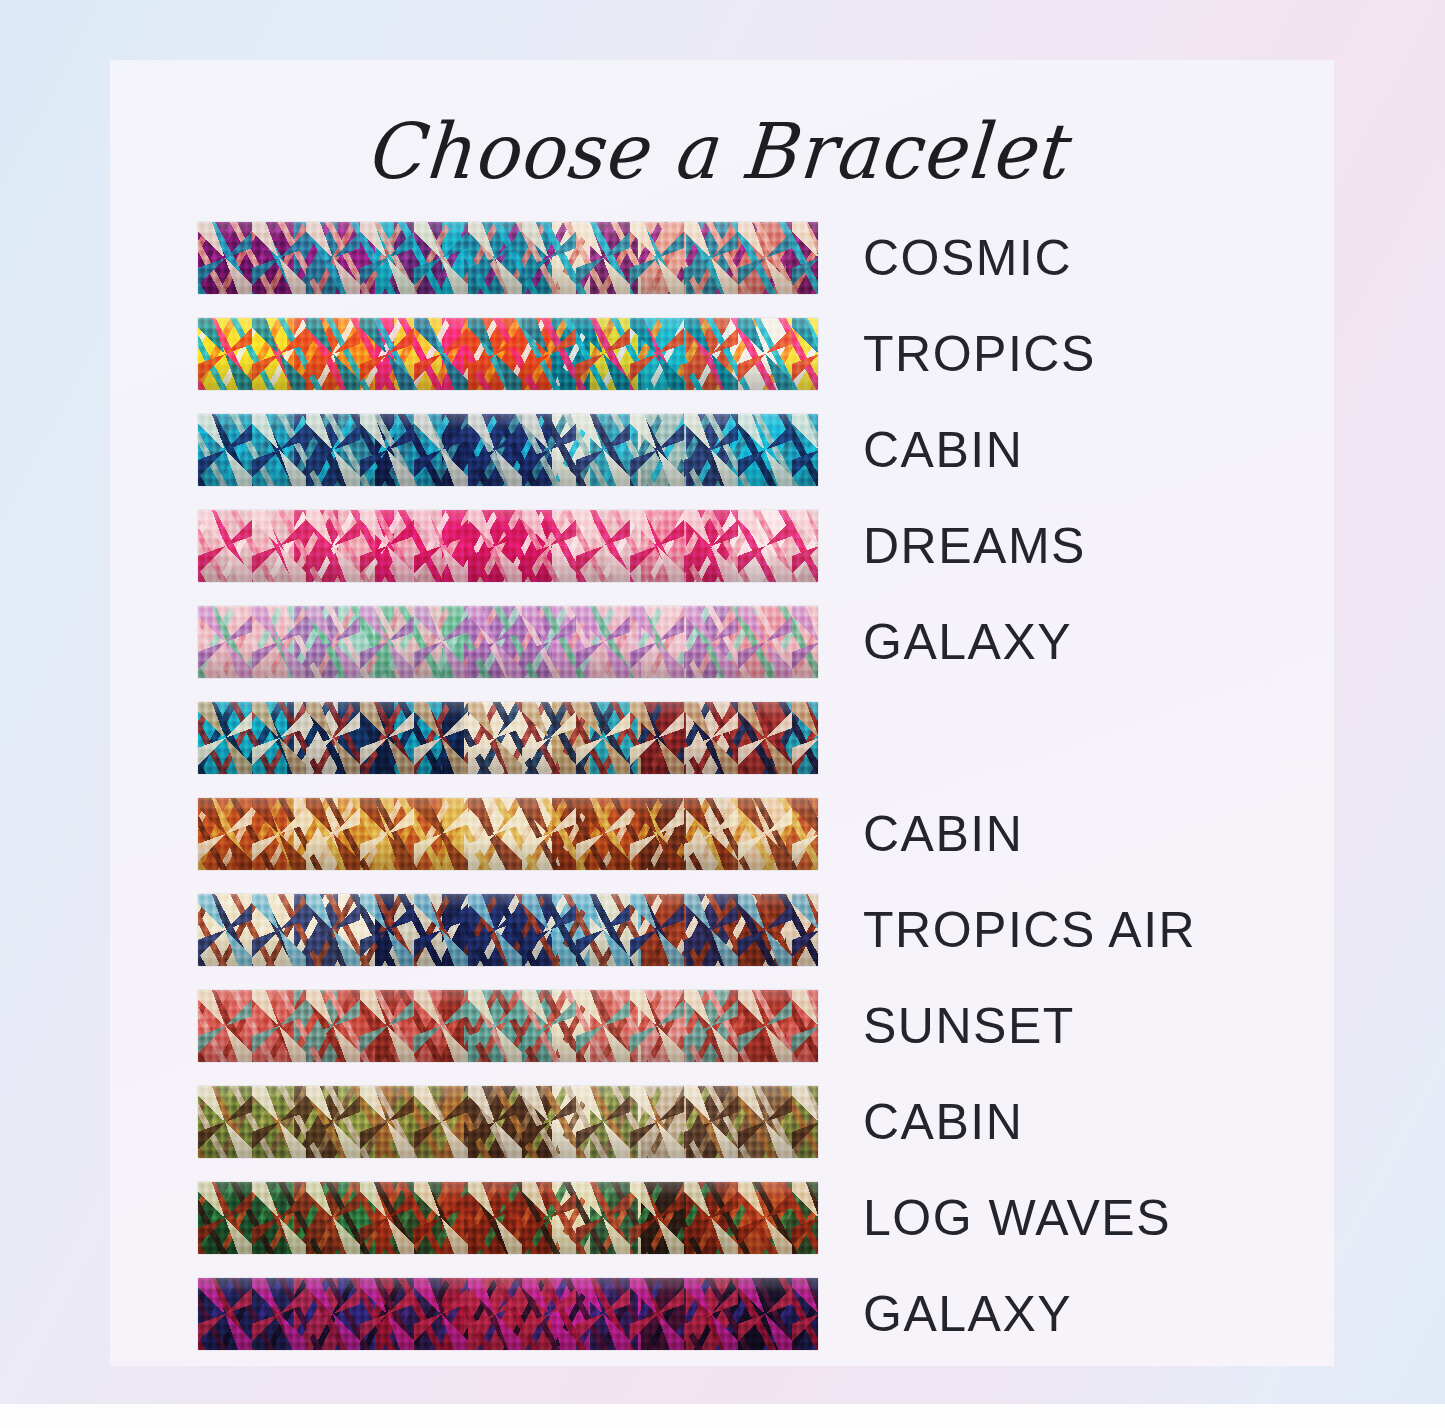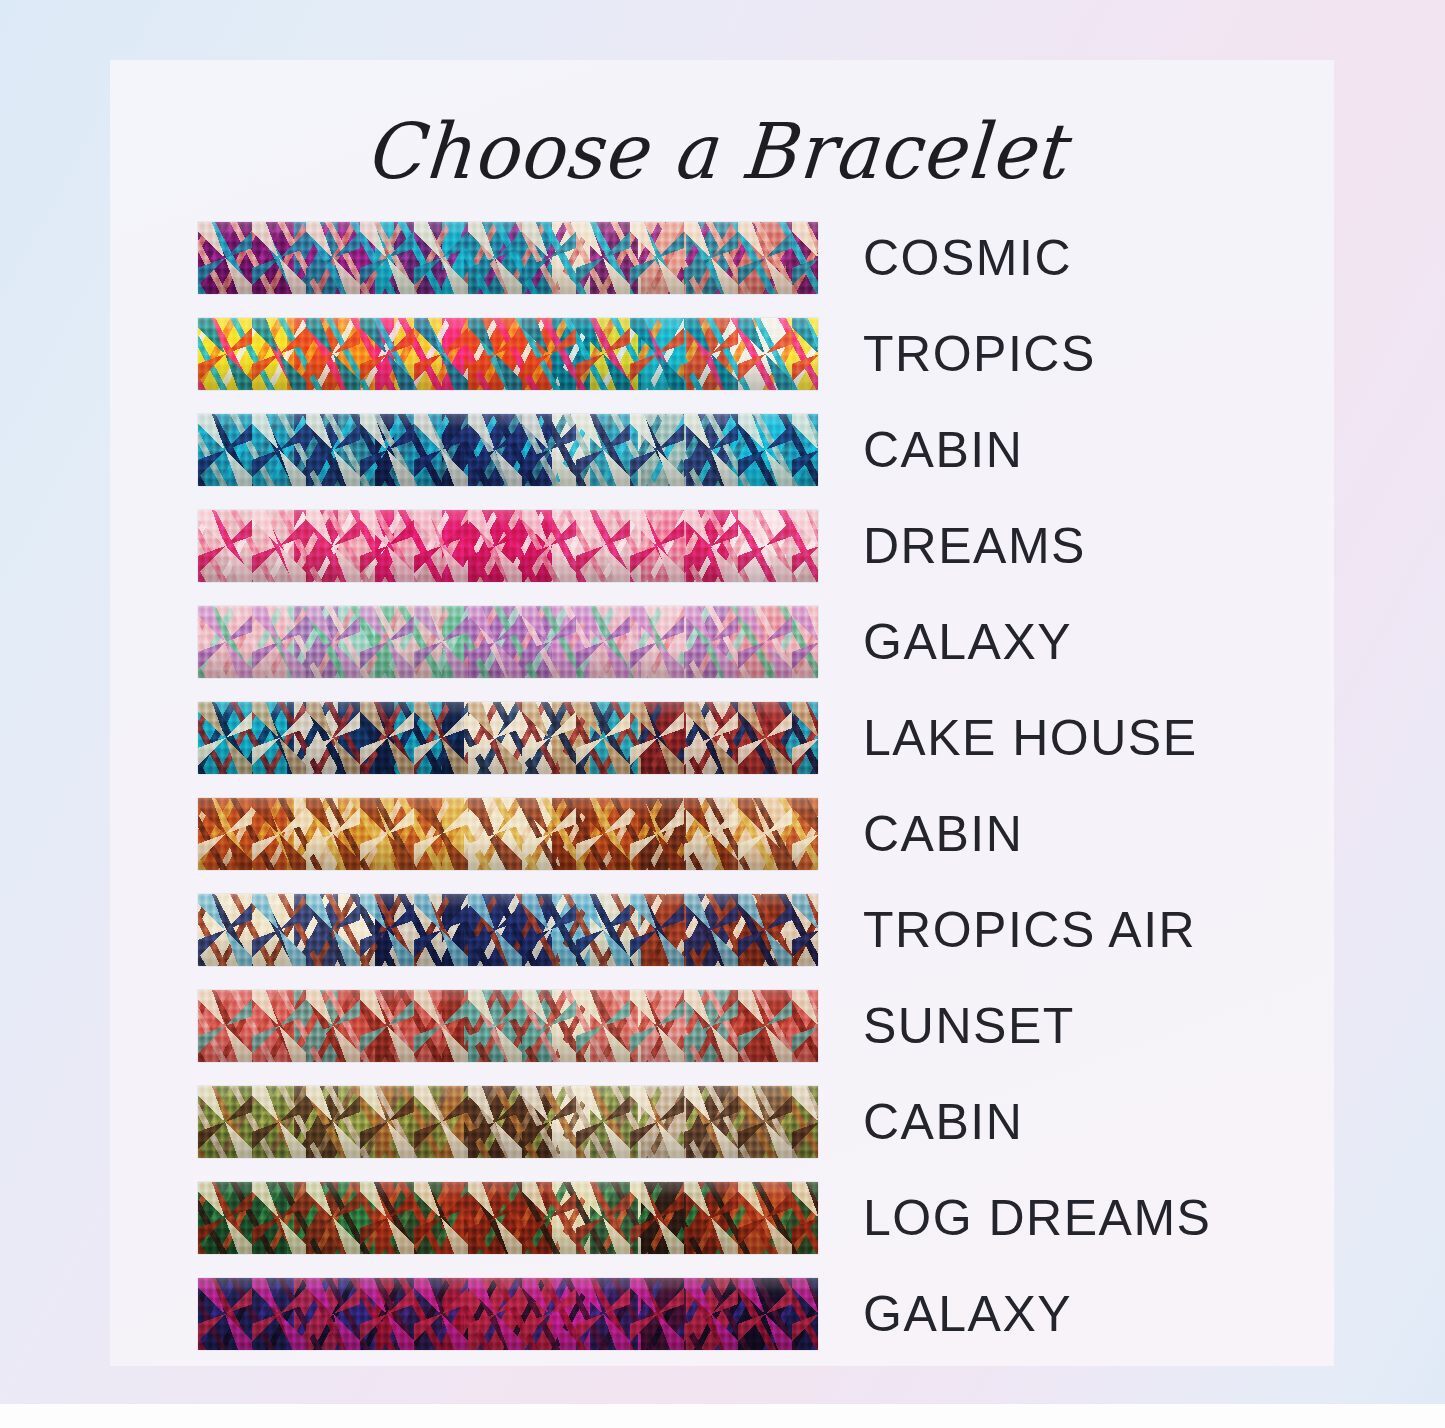--- a/index.html
+++ b/index.html
@@ -196,21 +196,20 @@
           </div>
           <div class="label">GALAXY</div>
         </div>
         <div class="row">
           <div class="swatch">
             <div class="base" style="background: linear-gradient(90deg, rgb(20, 162, 189) 0%, rgb(20, 162, 189) 14.29%, rgb(17, 48, 94) 14.29%, rgb(17, 48, 94) 28.57%, rgb(14, 30, 66) 28.57%, rgb(14, 30, 66) 42.86%, rgb(236, 224, 201) 42.86%, rgb(236, 224, 201) 57.14%, rgb(196, 162, 118) 57.14%, rgb(196, 162, 118) 71.43%, rgb(124, 31, 34) 71.43%, rgb(124, 31, 34) 85.71%, rgb(158, 47, 44) 85.71%, rgb(158, 47, 44) 100%);"></div>
             <div class="motif" style="background-image: repeating-conic-gradient(from 45deg, rgb(236, 224, 201) 0deg, rgb(236, 224, 201) 25deg, transparent 25deg, transparent 90deg, rgb(196, 162, 118) 90deg, rgb(196, 162, 118) 115deg, transparent 115deg, transparent 180deg, rgb(236, 224, 201) 180deg, rgb(236, 224, 201) 205deg, transparent 205deg, transparent 270deg, rgb(196, 162, 118) 270deg, rgb(196, 162, 118) 295deg, transparent 295deg, transparent 360deg), repeating-linear-gradient(62deg, rgb(14, 30, 66) 0px, rgb(14, 30, 66) 7px, transparent 7px, transparent 20px, rgb(124, 31, 34) 20px, rgb(124, 31, 34) 26px, transparent 26px, transparent 42px), repeating-linear-gradient(-62deg, rgb(17, 48, 94) 0px, rgb(17, 48, 94) 7px, transparent 7px, transparent 20px, rgb(158, 47, 44) 20px, rgb(158, 47, 44) 26px, transparent 26px, transparent 42px), repeating-linear-gradient(90deg, rgb(20, 162, 189) 0px, rgb(20, 162, 189) 48px, transparent 48px, transparent 96px, rgb(236, 224, 201) 96px, rgb(236, 224, 201) 140px, transparent 140px, transparent 196px); background-size: 54px 72px, auto, auto, auto; opacity: 0.88;"></div>
             <div class="grain"></div>
             <div class="shade"></div>
           </div>
-          <div class="label">LAKE HOUSE</div>
         </div>
         <div class="row">
           <div class="swatch">
             <div class="base" style="background: linear-gradient(90deg, rgb(189, 74, 28) 0%, rgb(189, 74, 28) 14.29%, rgb(212, 136, 42) 14.29%, rgb(212, 136, 42) 28.57%, rgb(224, 178, 75) 28.57%, rgb(224, 178, 75) 42.86%, rgb(239, 227, 196) 42.86%, rgb(239, 227, 196) 57.14%, rgb(141, 52, 22) 57.14%, rgb(141, 52, 22) 71.43%, rgb(109, 44, 24) 71.43%, rgb(109, 44, 24) 85.71%, rgb(233, 201, 162) 85.71%, rgb(233, 201, 162) 100%);"></div>
             <div class="motif" style="background-image: repeating-conic-gradient(from 45deg, rgb(239, 227, 196) 0deg, rgb(239, 227, 196) 25deg, transparent 25deg, transparent 90deg, rgb(141, 52, 22) 90deg, rgb(141, 52, 22) 115deg, transparent 115deg, transparent 180deg, rgb(239, 227, 196) 180deg, rgb(239, 227, 196) 205deg, transparent 205deg, transparent 270deg, rgb(141, 52, 22) 270deg, rgb(141, 52, 22) 295deg, transparent 295deg, transparent 360deg), repeating-linear-gradient(62deg, rgb(224, 178, 75) 0px, rgb(224, 178, 75) 7px, transparent 7px, transparent 20px, rgb(109, 44, 24) 20px, rgb(109, 44, 24) 26px, transparent 26px, transparent 42px), repeating-linear-gradient(-62deg, rgb(212, 136, 42) 0px, rgb(212, 136, 42) 7px, transparent 7px, transparent 20px, rgb(233, 201, 162) 20px, rgb(233, 201, 162) 26px, transparent 26px, transparent 42px), repeating-linear-gradient(90deg, rgb(189, 74, 28) 0px, rgb(189, 74, 28) 48px, transparent 48px, transparent 96px, rgb(239, 227, 196) 96px, rgb(239, 227, 196) 140px, transparent 140px, transparent 196px); background-size: 54px 72px, auto, auto, auto; opacity: 0.88;"></div>
             <div class="grain"></div>
             <div class="shade"></div>
           </div>
           <div class="label">CABIN</div>
         </div>
@@ -241,21 +240,21 @@
           </div>
           <div class="label">CABIN</div>
         </div>
         <div class="row">
           <div class="swatch">
             <div class="base" style="background: linear-gradient(90deg, rgb(27, 74, 40) 0%, rgb(27, 74, 40) 14.29%, rgb(41, 113, 58) 14.29%, rgb(41, 113, 58) 28.57%, rgb(158, 45, 22) 28.57%, rgb(158, 45, 22) 42.86%, rgb(125, 34, 18) 42.86%, rgb(125, 34, 18) 57.14%, rgb(226, 216, 176) 57.14%, rgb(226, 216, 176) 71.43%, rgb(42, 26, 18) 71.43%, rgb(42, 26, 18) 85.71%, rgb(181, 70, 31) 85.71%, rgb(181, 70, 31) 100%);"></div>
             <div class="motif" style="background-image: repeating-conic-gradient(from 45deg, rgb(125, 34, 18) 0deg, rgb(125, 34, 18) 25deg, transparent 25deg, transparent 90deg, rgb(226, 216, 176) 90deg, rgb(226, 216, 176) 115deg, transparent 115deg, transparent 180deg, rgb(125, 34, 18) 180deg, rgb(125, 34, 18) 205deg, transparent 205deg, transparent 270deg, rgb(226, 216, 176) 270deg, rgb(226, 216, 176) 295deg, transparent 295deg, transparent 360deg), repeating-linear-gradient(62deg, rgb(158, 45, 22) 0px, rgb(158, 45, 22) 7px, transparent 7px, transparent 20px, rgb(42, 26, 18) 20px, rgb(42, 26, 18) 26px, transparent 26px, transparent 42px), repeating-linear-gradient(-62deg, rgb(41, 113, 58) 0px, rgb(41, 113, 58) 7px, transparent 7px, transparent 20px, rgb(181, 70, 31) 20px, rgb(181, 70, 31) 26px, transparent 26px, transparent 42px), repeating-linear-gradient(90deg, rgb(27, 74, 40) 0px, rgb(27, 74, 40) 48px, transparent 48px, transparent 96px, rgb(125, 34, 18) 96px, rgb(125, 34, 18) 140px, transparent 140px, transparent 196px); background-size: 54px 72px, auto, auto, auto; opacity: 0.88;"></div>
             <div class="grain"></div>
             <div class="shade"></div>
           </div>
-          <div class="label">LOG DREAMS</div>
+          <div class="label">LOG WAVES</div>
         </div>
         <div class="row">
           <div class="swatch">
             <div class="base" style="background: linear-gradient(90deg, rgb(27, 27, 74) 0%, rgb(27, 27, 74) 14.29%, rgb(43, 34, 112) 14.29%, rgb(43, 34, 112) 28.57%, rgb(143, 19, 48) 28.57%, rgb(143, 19, 48) 42.86%, rgb(168, 32, 63) 42.86%, rgb(168, 32, 63) 57.14%, rgb(181, 29, 134) 57.14%, rgb(181, 29, 134) 71.43%, rgb(61, 15, 46) 71.43%, rgb(61, 15, 46) 85.71%, rgb(18, 13, 34) 85.71%, rgb(18, 13, 34) 100%);"></div>
             <div class="motif" style="background-image: repeating-conic-gradient(from 45deg, rgb(168, 32, 63) 0deg, rgb(168, 32, 63) 25deg, transparent 25deg, transparent 90deg, rgb(181, 29, 134) 90deg, rgb(181, 29, 134) 115deg, transparent 115deg, transparent 180deg, rgb(168, 32, 63) 180deg, rgb(168, 32, 63) 205deg, transparent 205deg, transparent 270deg, rgb(181, 29, 134) 270deg, rgb(181, 29, 134) 295deg, transparent 295deg, transparent 360deg), repeating-linear-gradient(62deg, rgb(143, 19, 48) 0px, rgb(143, 19, 48) 7px, transparent 7px, transparent 20px, rgb(61, 15, 46) 20px, rgb(61, 15, 46) 26px, transparent 26px, transparent 42px), repeating-linear-gradient(-62deg, rgb(43, 34, 112) 0px, rgb(43, 34, 112) 7px, transparent 7px, transparent 20px, rgb(18, 13, 34) 20px, rgb(18, 13, 34) 26px, transparent 26px, transparent 42px), repeating-linear-gradient(90deg, rgb(27, 27, 74) 0px, rgb(27, 27, 74) 48px, transparent 48px, transparent 96px, rgb(168, 32, 63) 96px, rgb(168, 32, 63) 140px, transparent 140px, transparent 196px); background-size: 54px 72px, auto, auto, auto; opacity: 0.88;"></div>
             <div class="grain"></div>
             <div class="shade"></div>
           </div>
           <div class="label">GALAXY</div>
         </div>

